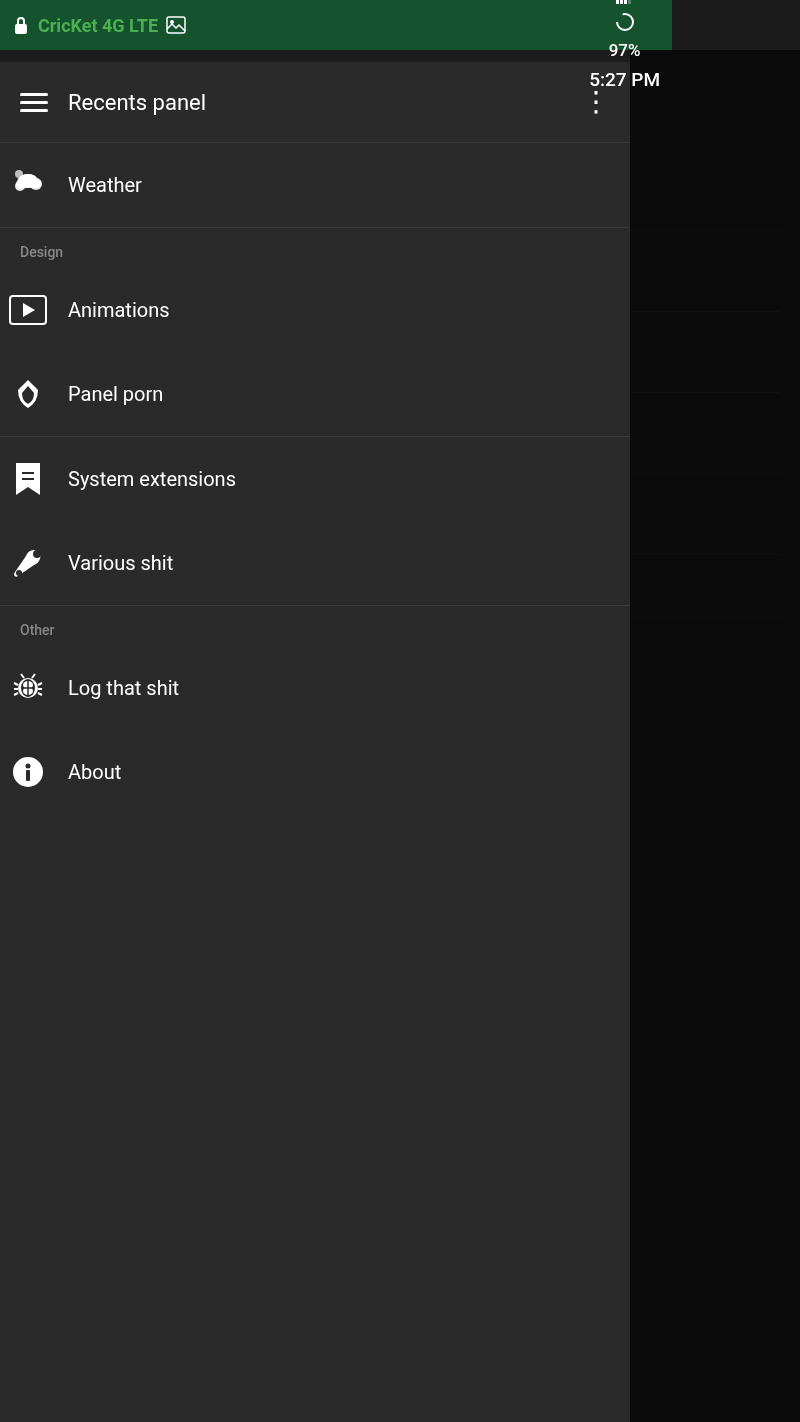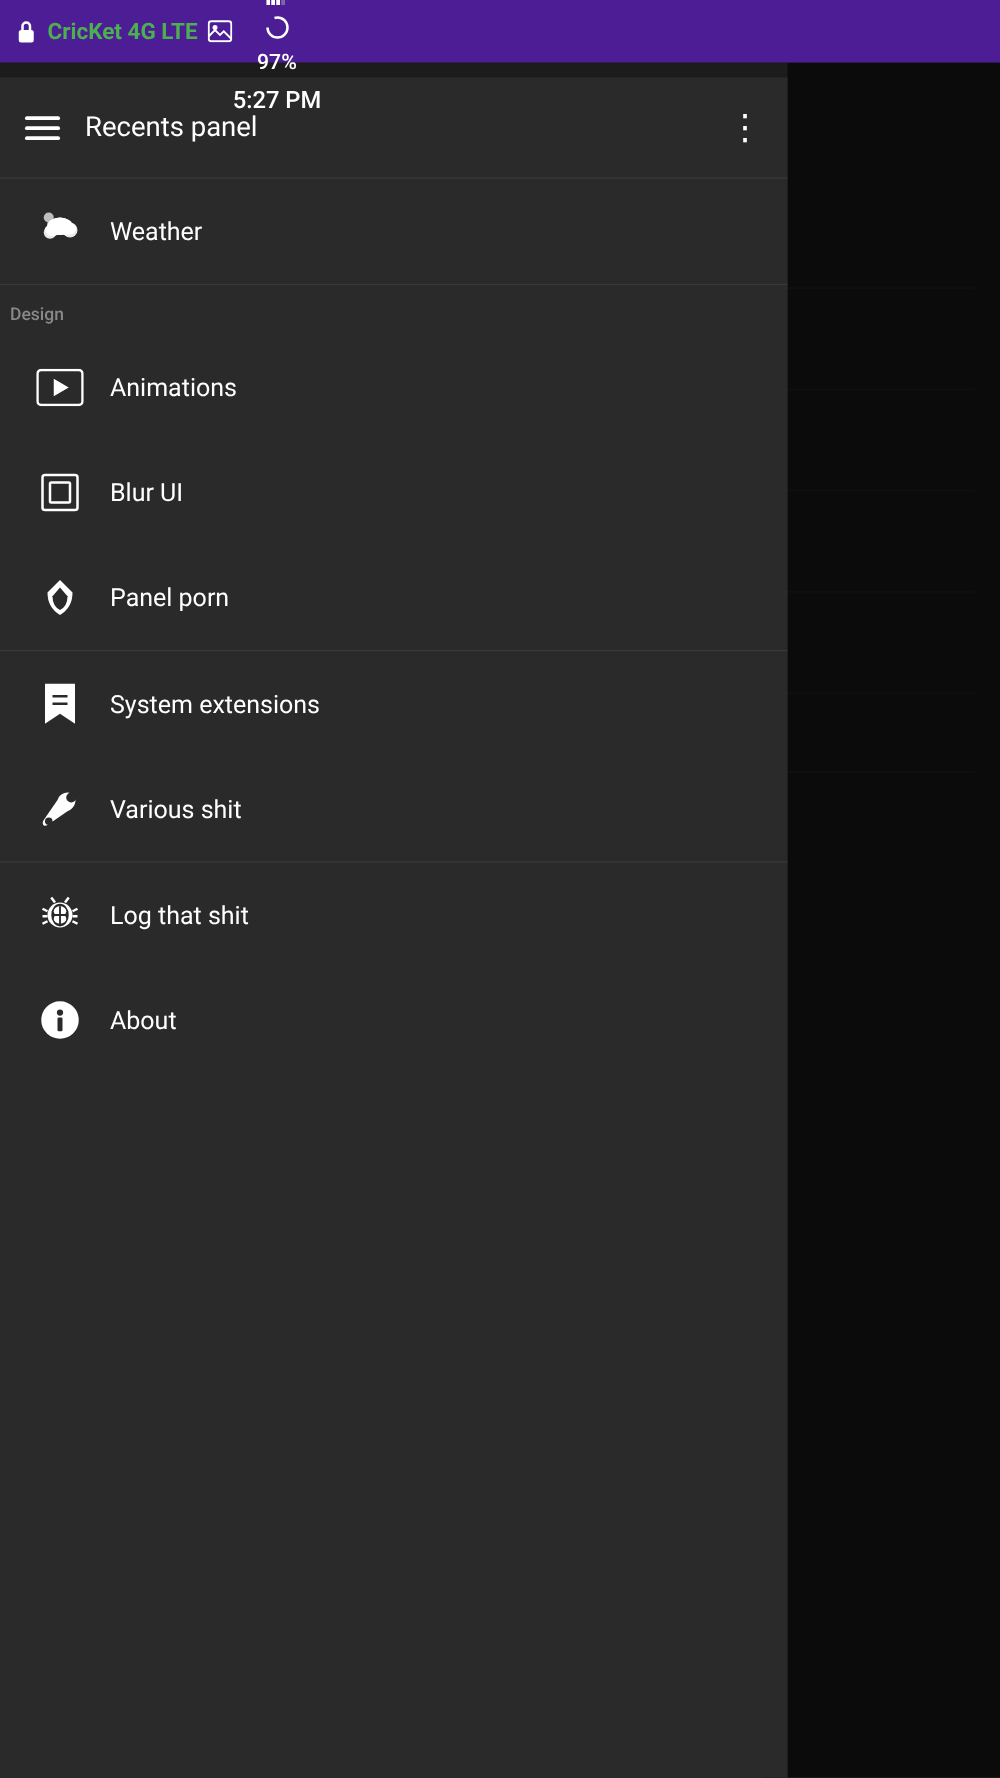--- a/index.html
+++ b/index.html
@@ -8,25 +8,26 @@
       width: 800px;
       height: 1422px;
       background: #1a1a1a;
       font-family: 'Roboto', Arial, sans-serif;
       overflow: hidden;
       position: relative;
     }
 
     
     .status-bar {
-      width: 800px;
+      width: 672px;
       height: 50px;
-      background: #4c1d95;
-      display: flex;
-      align-items: center;
+      background: #14532d;
+      display: flex;
+      align-items: center;
+      justify-content: space-between;
       padding: 0 12px;
       position: relative;
       z-index: 100;
     }
 
     .status-bar-left {
       display: flex;
       align-items: center;
       gap: 8px;
     }
@@ -170,29 +171,29 @@
       height: 1px;
       background: #3a3a3a;
       margin: 0;
     }
 
     
     .section-label {
       color: #888;
       font-size: 14px;
       font-weight: 500;
-      padding: 16px 20px 8px 8px;
+      padding: 16px 20px 8px 20px;
       text-transform: none;
     }
 
     
     .menu-item {
       display: flex;
       align-items: center;
-      padding: 18px 24px;
+      padding: 18px 4px;
       cursor: pointer;
       transition: background 0.15s;
       text-align: center;
     }
 
     .menu-item-icon {
       width: 48px;
       height: 48px;
       display: flex;
       align-items: center;
@@ -333,29 +334,20 @@
   <div class="menu-item">
     <div class="menu-item-icon icon-animations">
       <svg width="38" height="30" viewBox="0 0 38 30" fill="white">
         <rect x="1" y="1" width="36" height="28" rx="3" stroke="white" stroke-width="2" fill="none"></rect>
         <polygon points="14,8 14,22 26,15" fill="white"></polygon>
       </svg>
     </div>
     <span class="menu-item-label">Animations</span>
   </div>
 
-  <div class="menu-item">
-    <div class="menu-item-icon icon-blur">
-      <svg width="34" height="34" viewBox="0 0 34 34" fill="white">
-        <rect x="3" y="3" width="28" height="28" rx="2" stroke="white" stroke-width="2" fill="none"></rect>
-        <rect x="9" y="9" width="16" height="16" rx="1" stroke="white" stroke-width="2" fill="none"></rect>
-      </svg>
-    </div>
-    <span class="menu-item-label">Blur UI</span>
-  </div>
 
   <div class="menu-item">
     <div class="menu-item-icon icon-panel">
       <svg width="36" height="36" viewBox="0 0 36 36" fill="white">
 
         <path d="M18 4 L28 14 Q28 26 18 32 Q8 26 8 14 Z" fill="white"></path>
 
         <path d="M18 10 L24 17 Q24 25 18 28 Q12 25 12 17 Z" fill="#2a2a2a"></path>
       </svg>
     </div>
@@ -385,20 +377,21 @@
         <path d="M28 6 C24 2 17 4 15 10 L4 26 C2 29 4 32 7 30 L23 19 C29 17 31 10 28 6 Z" fill="white"></path>
         <circle cx="8" cy="27" r="3" fill="#2a2a2a"></circle>
         <circle cx="26" cy="8" r="4" fill="#2a2a2a"></circle>
       </svg>
     </div>
     <span class="menu-item-label">Various shit</span>
   </div>
 
   <div class="separator"></div>
 
+  <div class="section-label">Other</div>
 
   <div class="menu-item">
     <div class="menu-item-icon icon-log">
       <svg width="34" height="34" viewBox="0 0 34 34" fill="white">
 
         <circle cx="17" cy="17" r="10" fill="white"></circle>
 
         <line x1="13" y1="7" x2="10" y2="3" stroke="white" stroke-width="2"></line>
         <line x1="21" y1="7" x2="24" y2="3" stroke="white" stroke-width="2"></line>
 

